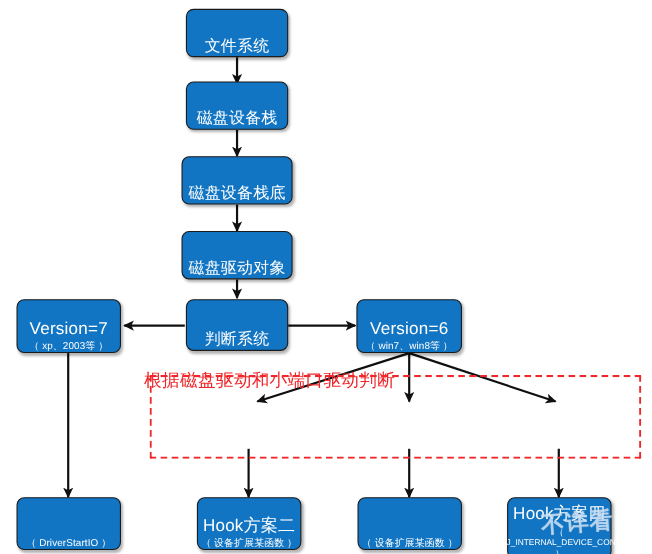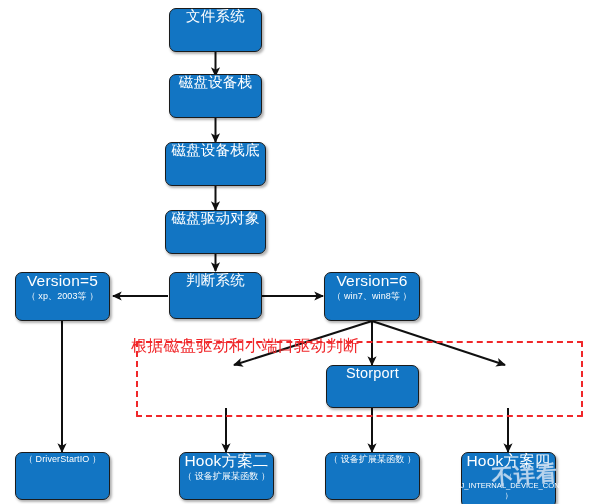--- a/index.html
+++ b/index.html
@@ -28,21 +28,21 @@
   .node {
     position: absolute;
     box-sizing: border-box;
     background: #1275C3;
     border: 1.3px solid #1b1b1b;
     border-radius: 7px;
     box-shadow: 1.5px 2px 2.5px rgba(0,0,0,0.30);
     display: flex;
     flex-direction: column;
     align-items: center;
-    justify-content: flex-start;
+    justify-content: flex-end;
     color: #ffffff;
     text-align: center;
     line-height: 1.08;
     z-index: 3;
   }
   .node .title {
     font-size: 14.5px;
     letter-spacing: 0.2px;
     white-space: nowrap;
   }
@@ -141,33 +141,30 @@
 
   <div class="node" style="left:165px; top:210px; width:101px; height:44px;">
     <span class="title">磁盘驱动对象</span>
   </div>
 
   <div class="node" style="left:169px; top:272px; width:93px; height:47px;">
     <span class="title">判断系统</span>
   </div>
 
   <div class="node" style="left:15px; top:272px; width:95px; height:49px;">
-    <span class="title big">Version=5</span>
+    <span class="title big">Version=7</span>
     <span class="sub">（ xp、2003等 ）</span>
   </div>
 
   <div class="node" style="left:324px; top:272px; width:96px; height:49px;">
     <span class="title big">Version=6</span>
     <span class="sub">（ win7、win8等 ）</span>
   </div>
 
 
-  <div class="node" style="left:326px; top:365px; width:93px; height:43px;">
-    <span class="title">Storport</span>
-  </div>
 
 
   <div class="node" style="left:15px; top:452px; width:95px; height:48px;">
     <span class="sub">（ DriverStartIO ）</span>
   </div>
 
   <div class="node" style="left:179px; top:452px; width:95px; height:48px;">
     <span class="title big">Hook方案二</span>
     <span class="sub">（ 设备扩展某函数 ）</span>
   </div>

